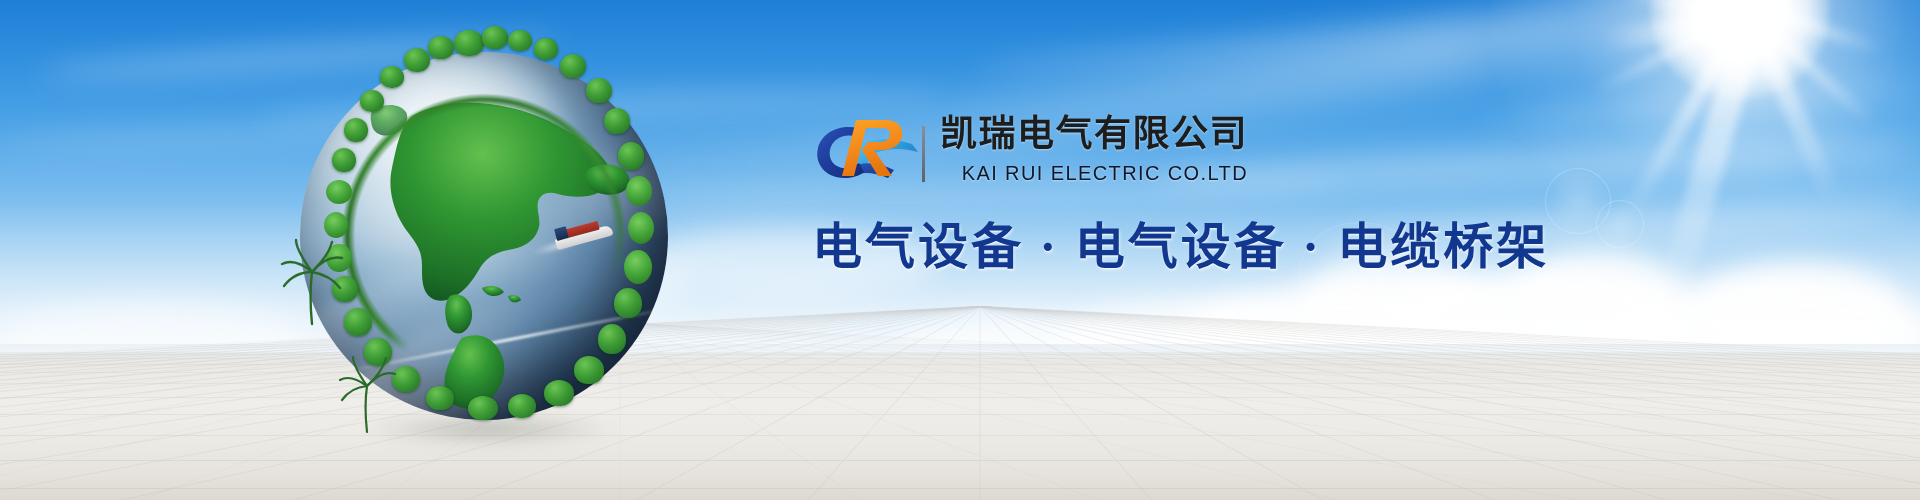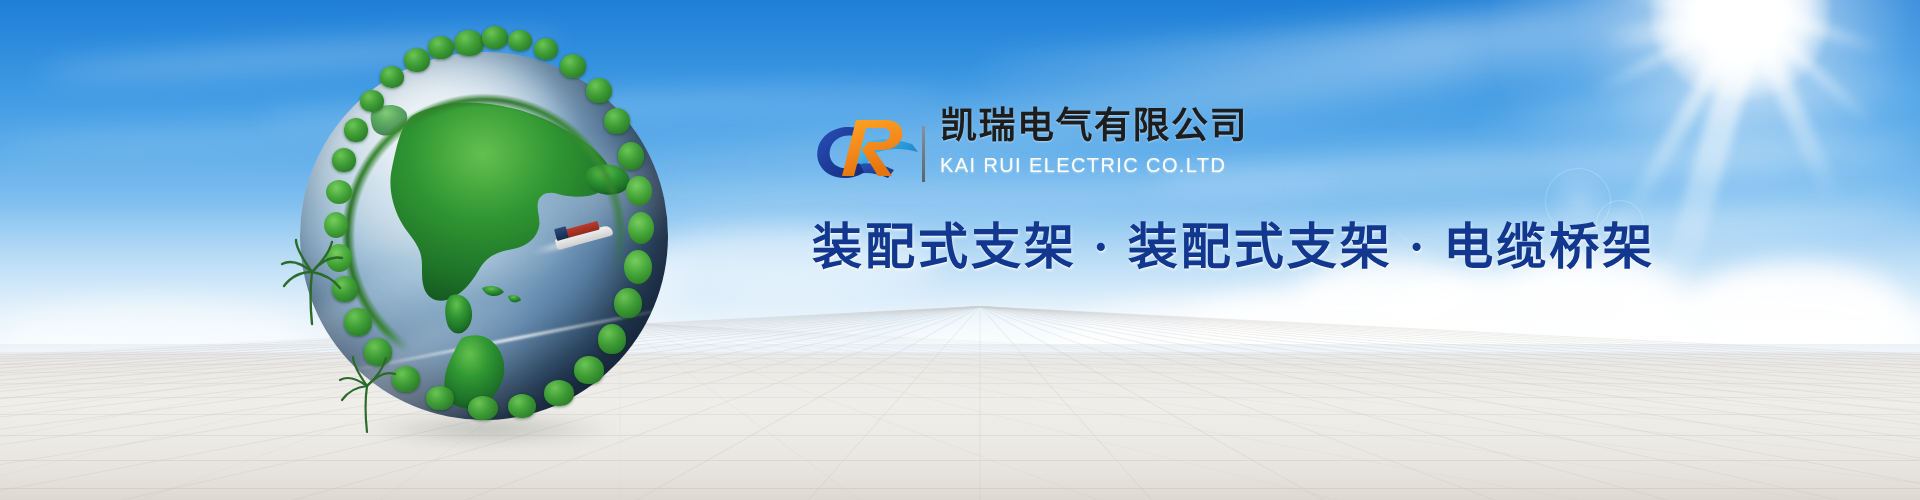--- a/index.html
+++ b/index.html
@@ -197,32 +197,33 @@
 
   
   .content { position:absolute; left:812px; top:106px; width:700px; }
 
   .logo-row { position:relative; height:84px; }
   .logo-mark { position:absolute; left:0; top:6px; width:108px; height:68px; }
   .logo-divider {
     position:absolute; left:110px; top:20px; width:3px; height:56px;
     background:linear-gradient(to bottom, #8a9099, #5d636b);
   }
-  .logo-text { position:absolute; left:128px; top:0; }
+  .logo-text { position:absolute; left:128px; top:8px; }
   .company-cn {
     font-family:"Liberation Sans", sans-serif;
     font-size:37px; font-weight:bold; color:#1d1d1d;
     letter-spacing:1.5px; line-height:1.1;
     text-shadow:0 1px 2px rgba(255,255,255,.45);
   }
   .company-en {
     font-family:"Liberation Sans", sans-serif;
-    font-size:20px; color:#ffffff; letter-spacing:1.4px;
+    font-size:20px; color:#0f172a; letter-spacing:1.4px;
     margin-top:7px;
     text-shadow:0 1px 2px rgba(255,255,255,.45);
+    text-align:right;
   }
 
   .tagline {
     margin-top:16px;
     font-family:"Liberation Serif", serif;
     font-size:50px; font-weight:bold;
     color:#12378f; letter-spacing:3px; white-space:nowrap;
     text-shadow:1px 2px 3px rgba(255,255,255,.55), 0 1px 0 rgba(255,255,255,.6);
   }
 
@@ -543,17 +544,17 @@
       </svg>
 
       <div class="logo-divider"></div>
 
       <div class="logo-text">
         <div class="company-cn">凯瑞电气有限公司</div>
         <div class="company-en">KAI RUI ELECTRIC CO.LTD</div>
       </div>
     </div>
 
-    <div class="tagline">装配式支架 · 装配式支架 · 电缆桥架</div>
+    <div class="tagline">电气设备 · 电气设备 · 电缆桥架</div>
 
   </div>
 
 </div>
 
 </body></html>

